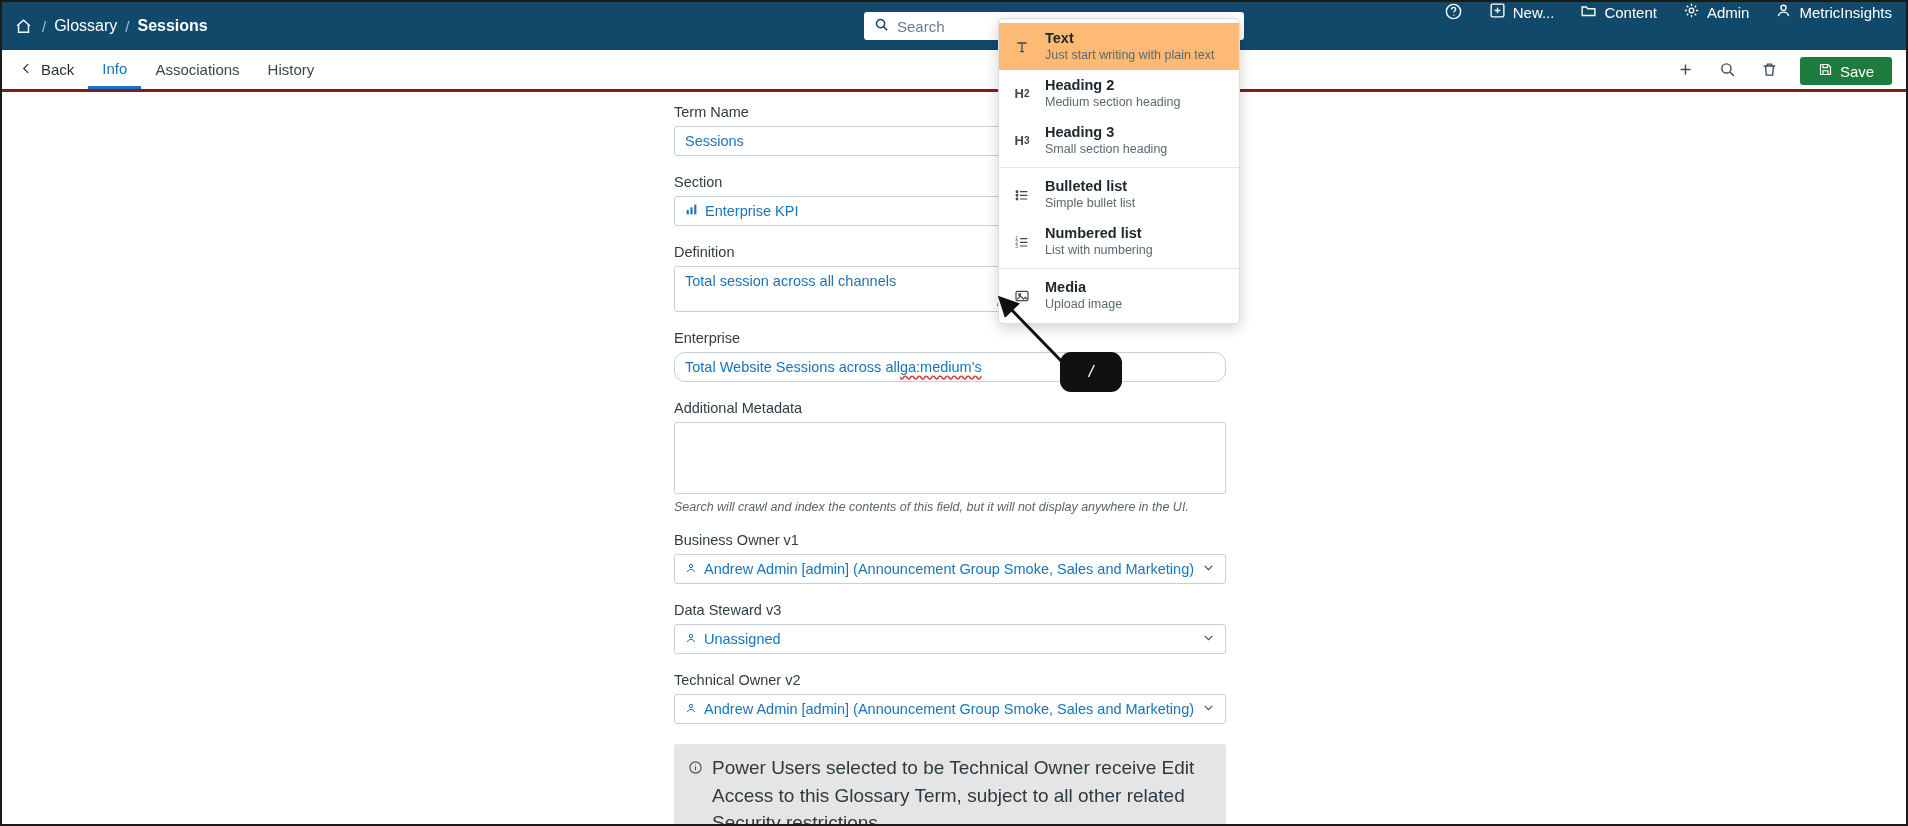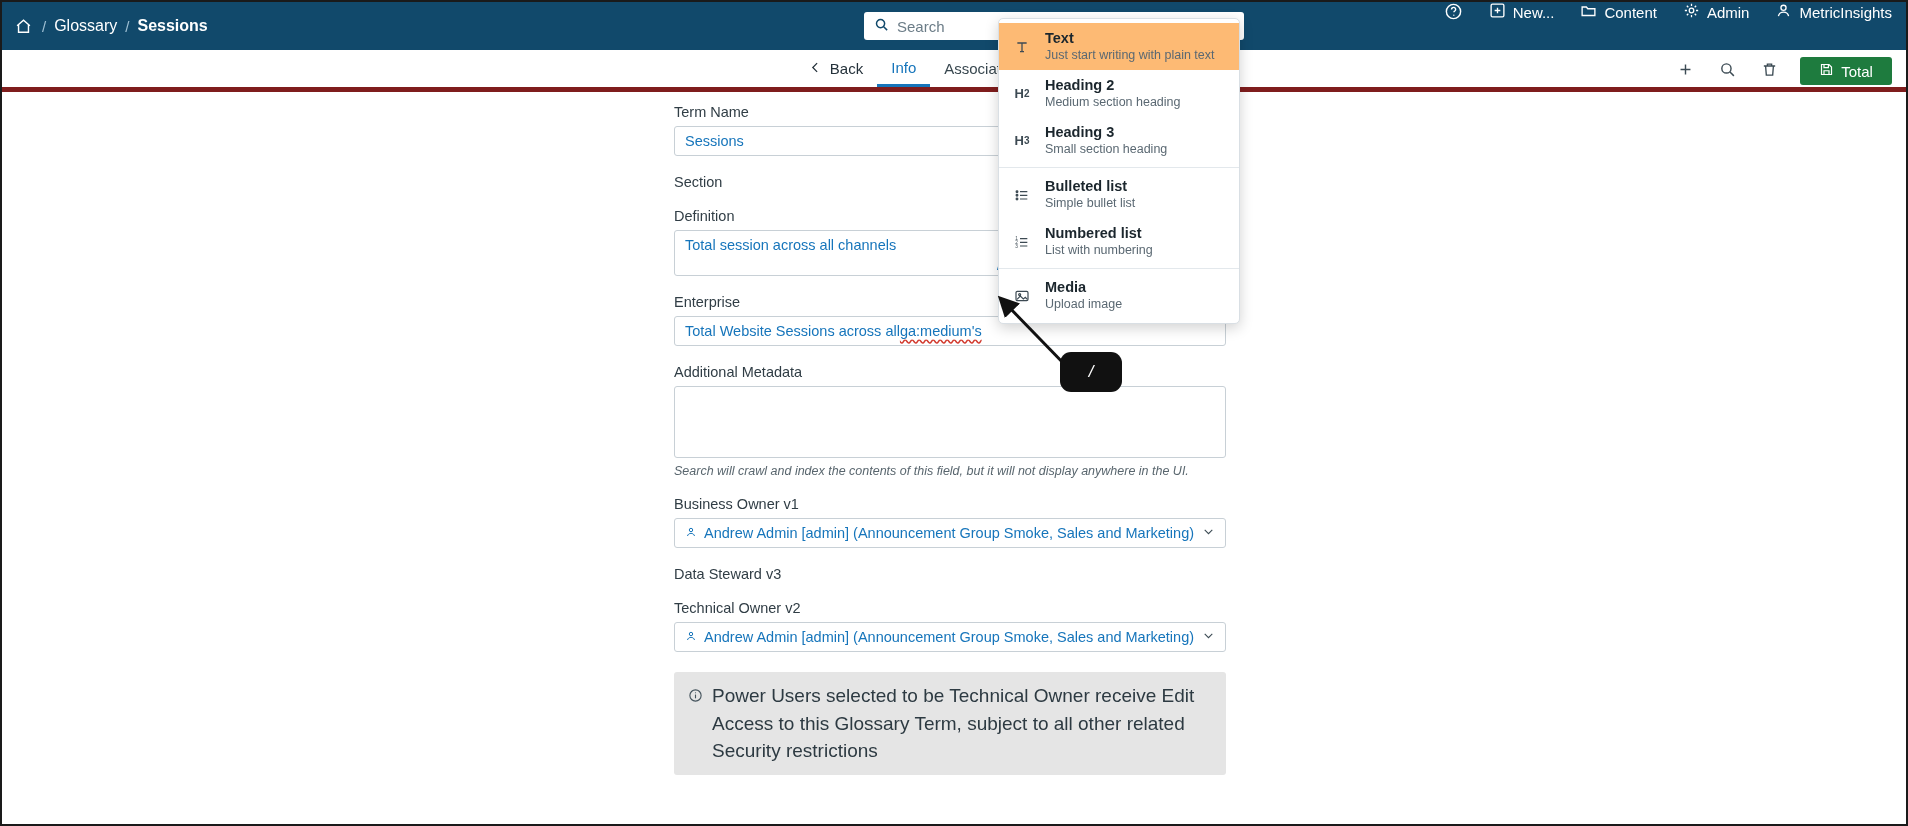--- a/index.html
+++ b/index.html
@@ -49,22 +49,22 @@
     display: flex; align-items: flex-start; gap: 26px;
     font-size: 15px;
   }
   .topbar-item { display: flex; align-items: center; gap: 7px; color: #ffffff; white-space: nowrap; }
 
   
   .subbar {
     position: absolute; top: 48px; left: 0;
     width: 1904px; height: 42px;
     background: #ffffff;
-    border-bottom: 5px solid #7f1d1d;
-    display: flex; align-items: center; justify-content: center;
+    border-bottom: 3px solid #7f1d1d;
+    display: flex; align-items: center;
   }
   .back-btn { display: flex; align-items: center; gap: 8px; padding: 0 14px 0 18px; color: #24313a; font-size: 15px; height: 100%; }
   .tab {
     height: 100%; display: flex; align-items: center;
     padding: 4px 14px; font-size: 15px; color: #38474f;
   }
   .tab.active { color: #1675bb; border-bottom: 3px solid #1675bb; font-weight: normal; }
 
   .subbar-right {
     position: absolute; right: 14px; top: 0; height: 42px;
@@ -113,21 +113,21 @@
     color: #1675bb;
     position: relative;
   }
   .slash-cursor {
     position: absolute; left: 322px; top: 26px;
     color: #1675bb; font-size: 14.5px;
   }
   .desc-box {
     width: 552px; height: 30px;
     border: 1px solid #c8d0d6;
-    border-radius: 3px;
+    border-radius: 11px;
     padding: 0 10px;
     display: flex; align-items: center;
     font-size: 14.5px; color: #1675bb;
   }
   .squiggle {
     text-decoration: underline wavy #d23b2f;
     text-underline-offset: 3px;
   }
   .textarea-box {
     width: 552px; height: 72px;
@@ -320,33 +320,45 @@
             </svg>
         </span>
       </span>
       <button class="save-btn">
         <span>
           <svg width="15" height="15" viewBox="0 0 24 24" fill="none" stroke="#ffffff" stroke-width="1.9">
               <path d="M4 4h12l4 4v12H4z"></path>
               <path d="M8 4v5h7V4M8 20v-6h8v6"></path>
             </svg>
         </span>
-        <span>Total</span>
+        <span>Save</span>
       </button>
     </div>
   </div>
 
   <div class="form">
 
     <div class="field-label">Term Name</div>
     <div class="control">
       <span>Sessions</span>
     </div>
 
     <div class="field-label">Section</div>
+    <div class="control">
+      <span class="with-icon">
+        <span>
+          <svg width="13" height="13" viewBox="0 0 24 24" fill="#1675bb">
+              <rect x="3" y="13" width="4" height="8"></rect>
+              <rect x="10" y="8" width="4" height="13"></rect>
+              <rect x="17" y="3" width="4" height="18"></rect>
+            </svg>
+        </span>
+        <span>Enterprise KPI</span>
+      </span>
+    </div>
 
     <div class="field-label">Definition</div>
     <div class="definition-box">
       <span>Total session across all channels</span>
       <span class="slash-cursor">/</span>
     </div>
 
     <div class="field-label">Enterprise</div>
     <div class="desc-box">
       <span>Total Website Sessions across all </span>
@@ -369,20 +381,36 @@
         <span>Andrew Admin [admin] (Announcement Group Smoke, Sales and Marketing)</span>
       </span>
       <span>
         <svg width="13" height="13" viewBox="0 0 24 24" fill="none" stroke="#3c4b54" stroke-width="2">
             <path d="M5 9l7 7 7-7"></path>
           </svg>
       </span>
     </div>
 
     <div class="field-label">Data Steward v3</div>
+    <div class="select">
+      <span class="left">
+        <span>
+          <svg width="12" height="12" viewBox="0 0 24 24" fill="none" stroke="#1675bb" stroke-width="2">
+              <circle cx="12" cy="8" r="3.4"></circle>
+              <path d="M5 20c.8-3.5 3.7-5.3 7-5.3s6.2 1.8 7 5.3"></path>
+            </svg>
+        </span>
+        <span>Unassigned</span>
+      </span>
+      <span>
+        <svg width="13" height="13" viewBox="0 0 24 24" fill="none" stroke="#3c4b54" stroke-width="2">
+            <path d="M5 9l7 7 7-7"></path>
+          </svg>
+      </span>
+    </div>
 
     <div class="field-label">Technical Owner v2</div>
     <div class="select">
       <span class="left">
         <span>
           <svg width="12" height="12" viewBox="0 0 24 24" fill="none" stroke="#1675bb" stroke-width="2">
               <circle cx="12" cy="8" r="3.4"></circle>
               <path d="M5 20c.8-3.5 3.7-5.3 7-5.3s6.2 1.8 7 5.3"></path>
             </svg>
         </span>

